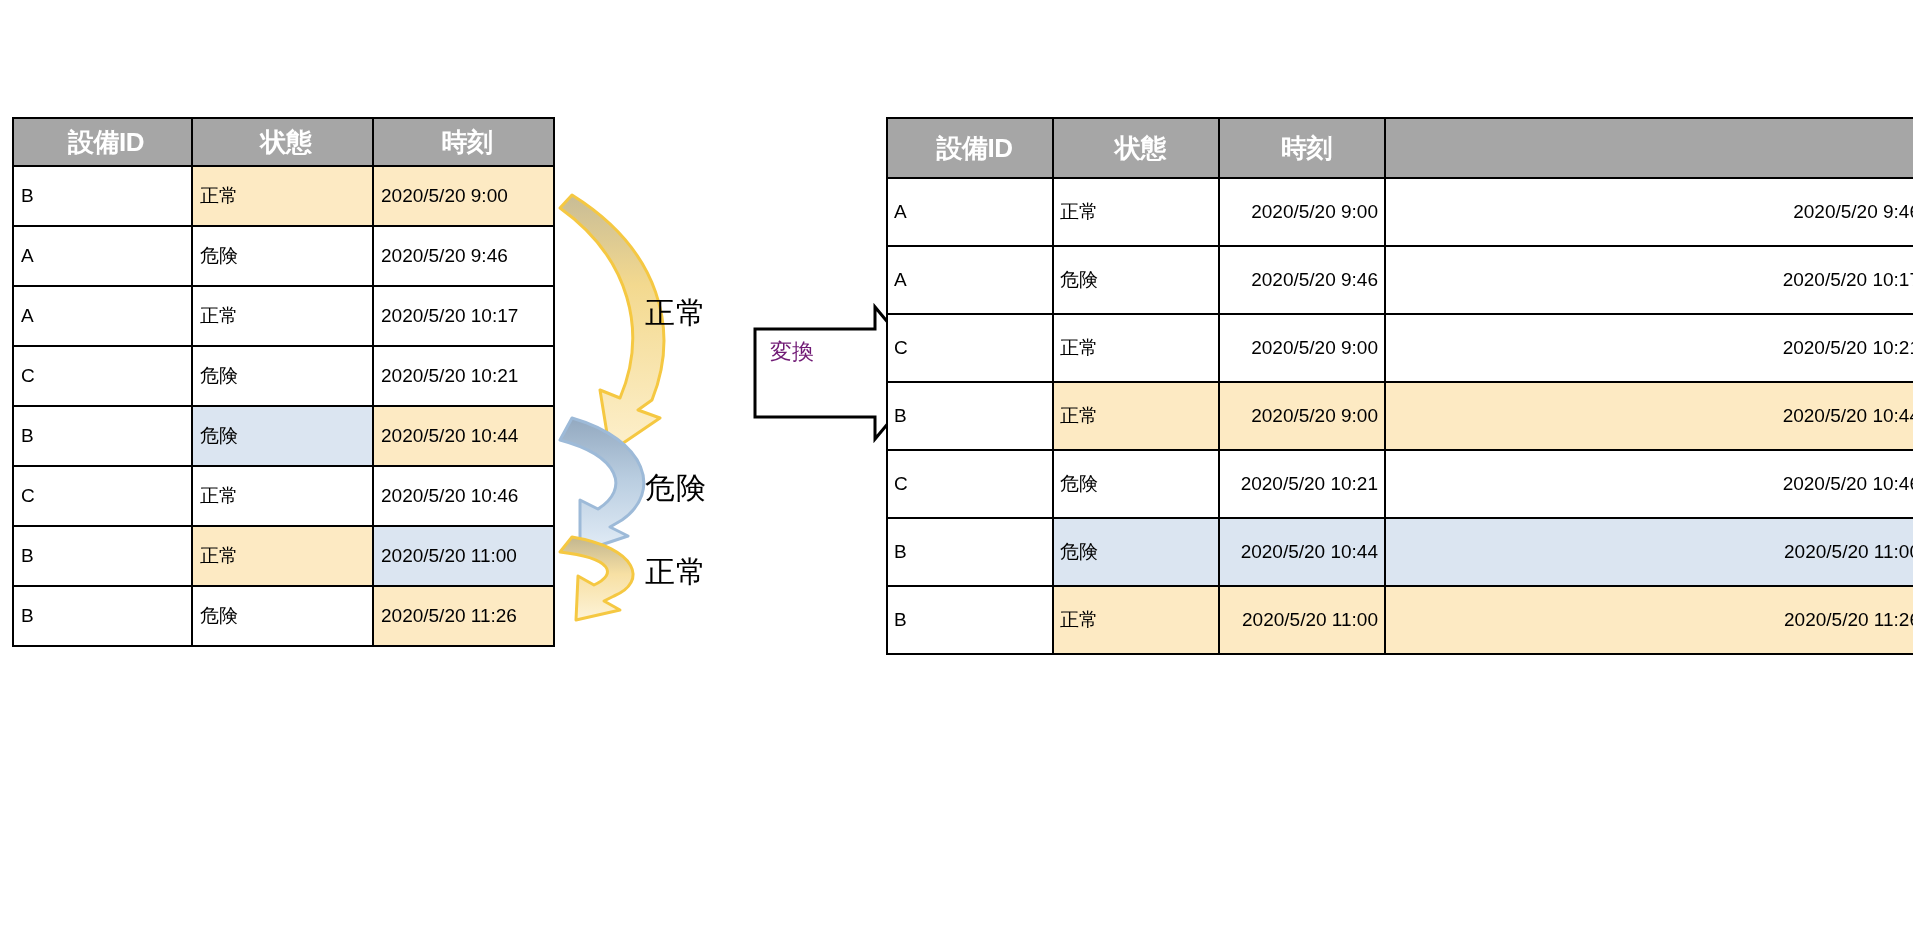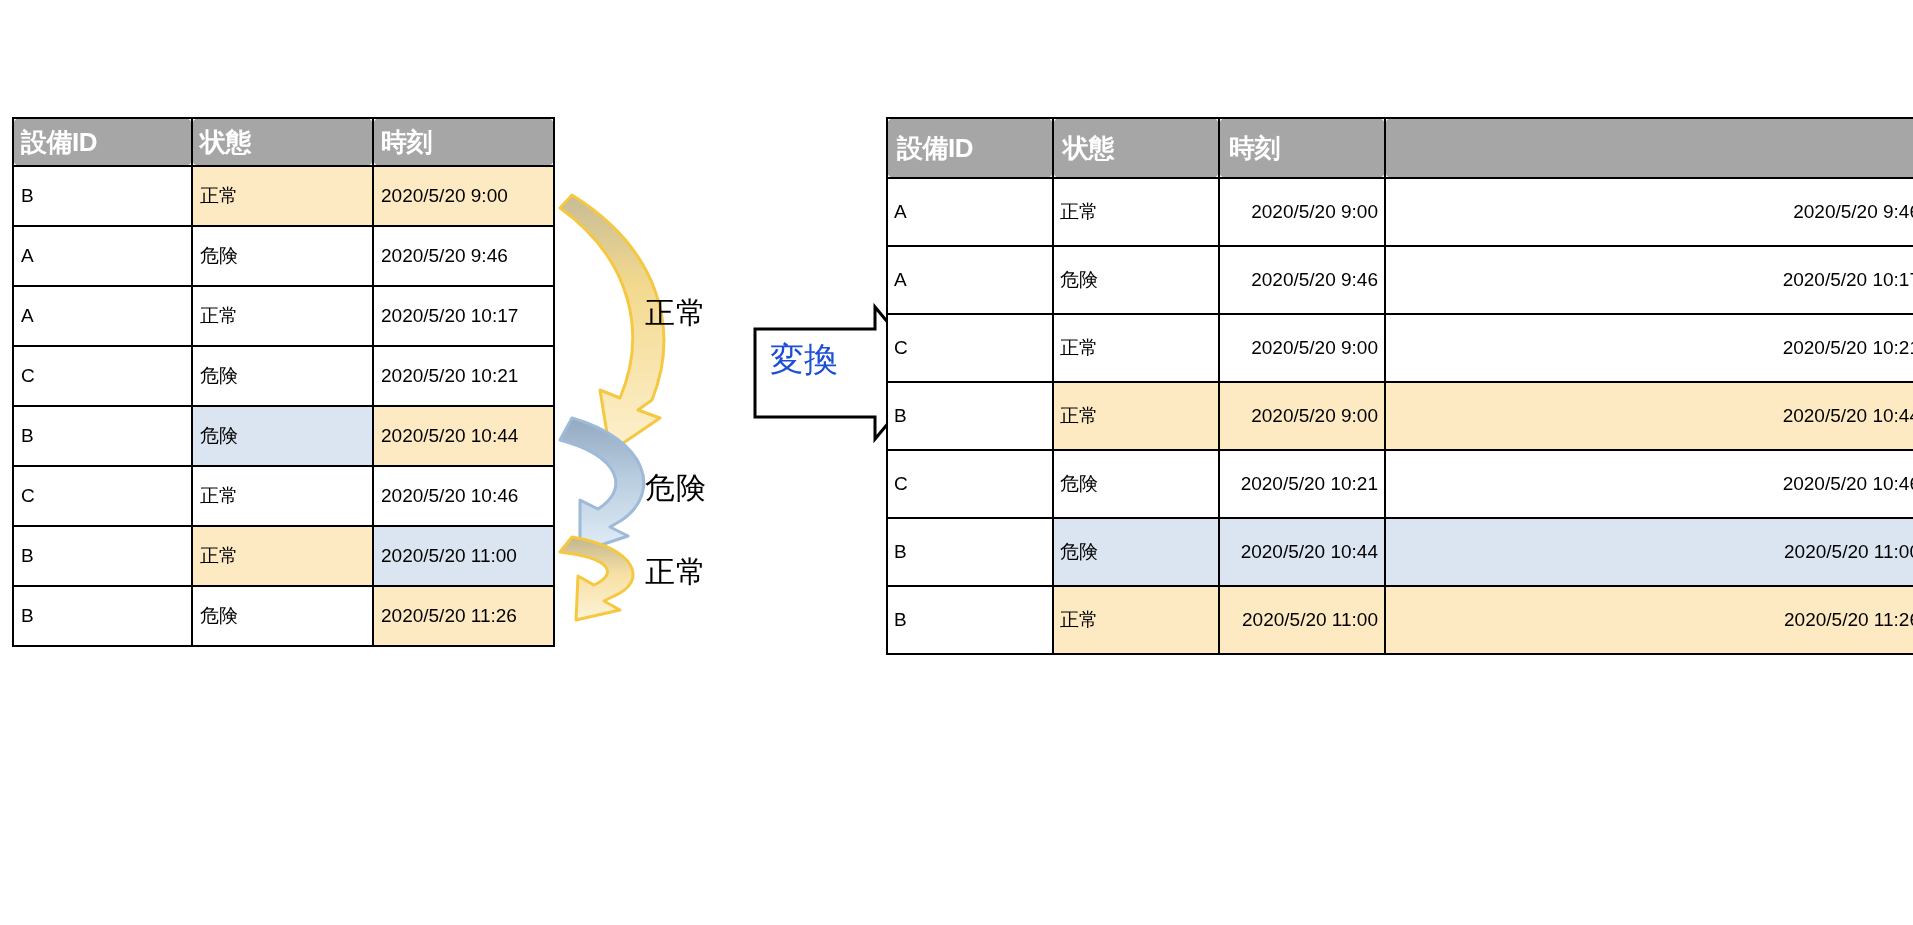--- a/index.html
+++ b/index.html
@@ -25,23 +25,22 @@
   .xl-table th, .xl-table td {
     border: 2px solid #000000;
     padding: 0;
     vertical-align: middle;
     background-clip: padding-box;
   }
   .xl-table th {
     background: #a6a6a6;
     color: #ffffff;
     font-weight: bold;
-    text-align: left;
+    text-align: center;
     letter-spacing: -0.5px;
-    border-radius: 7px;
   }
 
   
   #left-table {
     left: 12px;
     top: 117px;
     width: 541px;
   }
   #left-table th {
     height: 46px;
@@ -104,22 +103,22 @@
     letter-spacing: 1px;
   }
   #label-normal-1 { left: 645px; top: 293px; }
   #label-danger   { left: 645px; top: 468px; }
   #label-normal-2 { left: 645px; top: 552px; }
 
   #label-convert {
     position: absolute;
     left: 770px;
     top: 337px;
-    font-size: 34px;
-    color: #1d4ed8;
+    font-size: 22px;
+    color: #701a75;
     white-space: nowrap;
   }
 </style>
 </head>
 <body>
 
 <table class="xl-table" id="left-table">
   <colgroup>
     <col class="c-id">
       <col class="c-state">

